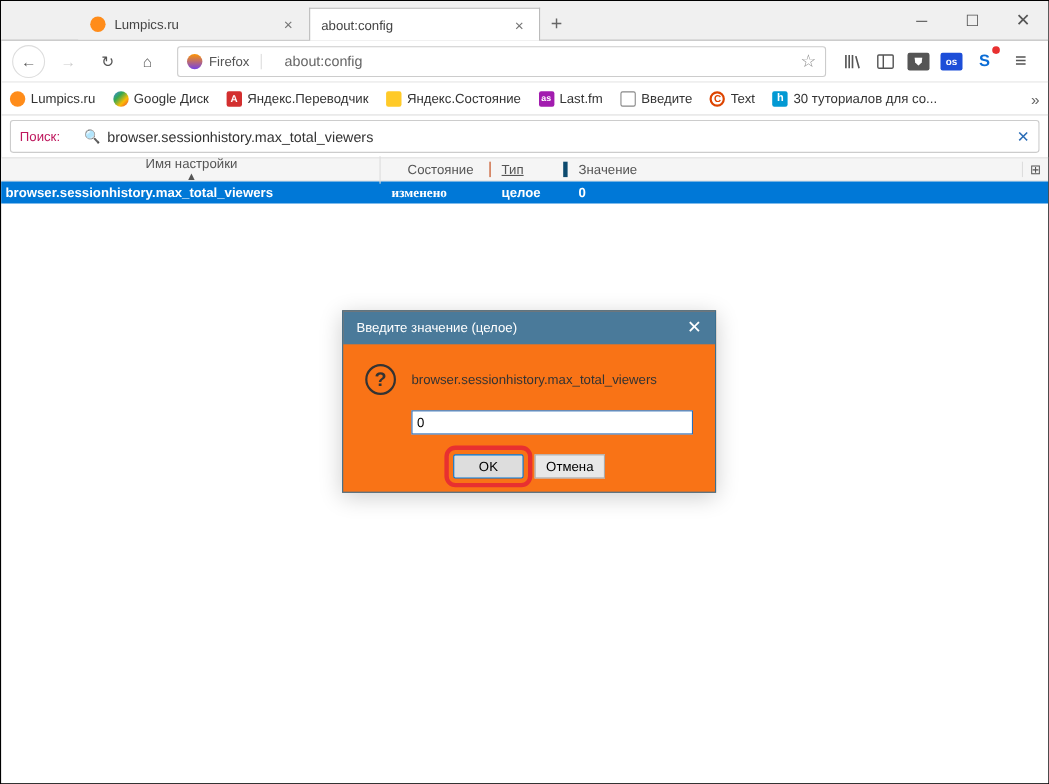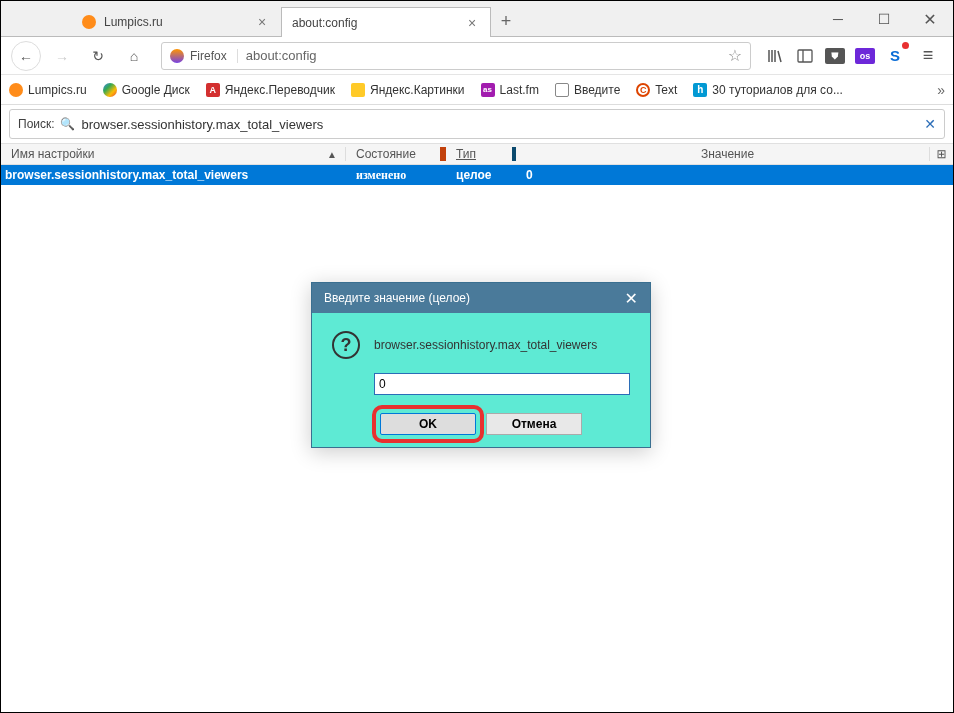--- a/index.html
+++ b/index.html
@@ -15,66 +15,66 @@
 .newtab { width: 30px; height: 30px; display: flex; align-items: center; justify-content: center; font-size: 18px; color: #666; cursor: pointer; }
 .wincontrols { position: absolute; right: 0; top: 0; height: 36px; display: flex; }
 .winbtn { width: 46px; display: flex; align-items: center; justify-content: center; font-size: 14px; color: #555; cursor: pointer; }
 .winbtn.close { font-size: 16px; }
 
 
 .toolbar { height: 38px; display: flex; align-items: center; padding: 0 10px; gap: 6px; border-bottom: 1px solid #e5e5e5; }
 .navbtn { width: 30px; height: 30px; border: 1px solid #ddd; border-radius: 50%; display: flex; align-items: center; justify-content: center; font-size: 14px; color: #555; cursor: pointer; }
 .navbtn.simple { border: none; }
 .addressbar { flex: 1; height: 28px; border: 1px solid #ccc; border-radius: 3px; display: flex; align-items: center; padding: 0 8px; margin: 0 6px; }
-.fx-label { display: flex; align-items: center; gap: 6px; font-size: 12px; color: #555; border-right: 1px solid #ddd; padding-right: 10px; margin-right: 8px; }
+.fx-label { display: flex; align-items: center; gap: 6px; font-size: 12px; color: #555; border-right: 1px solid #ddd; padding-right: 10px; margin-right: 21px; }
 .url-text { font-size: 13px; color: #666; flex: 1; }
 .star { color: #888; font-size: 16px; cursor: pointer; }
 .toolicon { width: 24px; height: 24px; display: flex; align-items: center; justify-content: center; cursor: pointer; font-size: 14px; color: #555; }
 .iconbox { width: 20px; height: 16px; display: inline-block; font-size: 9px; font-weight: bold; color: #fff; text-align: center; line-height: 16px; border-radius: 2px; }
 .hamburger { width: 30px; height: 30px; display: flex; align-items: center; justify-content: center; font-size: 18px; color: #555; cursor: pointer; }
 
 
 .bookmarks { height: 30px; display: flex; align-items: center; padding: 0 8px; gap: 16px; border-bottom: 1px solid #ddd; font-size: 12px; color: #333; }
 .bm { display: flex; align-items: center; gap: 5px; cursor: pointer; }
 .bmchev { margin-left: auto; cursor: pointer; font-size: 14px; color: #666; }
 
 
 .configsearch { display: flex; align-items: center; height: 30px; border: 1px solid #ccc; border-radius: 3px; margin: 4px 8px; padding: 0 8px; }
-.cs-label { font-size: 12px; color: #404040; margin-right: 6px; }
+.cs-label { font-size: 12px; color: #be185d; margin-right: 22px; }
 .cs-icon { color: #888; font-size: 12px; margin-right: 6px; }
 .cs-input { flex: 1; border: none; outline: none; font-size: 13px; color: #333; background: transparent; }
 .cs-clear { color: #2b6db7; font-size: 14px; cursor: pointer; }
 
 
 .theader { display: flex; align-items: center; height: 22px; background: #f5f5f5; border-top: 1px solid #e0e0e0; border-bottom: 1px solid #e0e0e0; font-size: 12px; color: #555; padding-left: 10px; }
-.th1 { width: 335px; display: flex; align-items: center; justify-content: space-between; padding-right: 8px; border-right: 1px solid #ddd; }
-.th2 { width: 100px; padding-left: 10px; border-right: 6px solid #c2410c; }
+.th1 { width: 335px; display: flex; align-items: center; justify-content: space-between; padding-right: 8px; border-right: 1px solid #ddd; flex-direction: column; }
+.th2 { width: 100px; padding-left: 10px; border-right: 1px solid #c2410c; text-align: center; }
 .th3 { width: 70px; padding-left: 10px; border-right: 4px solid #0c4a6e; text-decoration: underline; }
-.th4 { flex: 1; padding-left: 10px; text-align: center; }
+.th4 { flex: 1; padding-left: 10px; }
 .thelast { width: 24px; text-align: center; cursor: pointer; border-left: 1px solid #ddd; }
 .sorticon { font-size: 10px; }
 
 
 .trow { display: flex; align-items: center; height: 20px; background: #0078d7; color: #fff; font-size: 12px; font-weight: bold; padding-left: 4px; }
 .td1 { width: 341px; }
 .td2 { width: 100px; padding-left: 10px; font-family: Liberation Serif, serif; }
 .td3 { width: 70px; padding-left: 10px; }
 .td4 { flex: 1; padding-left: 10px; }
 
 
-.dialog { position: absolute; left: 310px; top: 281px; width: 340px; border: 1px solid #3a6f90; background: #5eead4; box-shadow: 0 4px 20px rgba(0,0,0,.2); }
+.dialog { position: absolute; left: 310px; top: 281px; width: 340px; border: 1px solid #3a6f90; background: #f97316; box-shadow: 0 4px 20px rgba(0,0,0,.2); }
 .dlg-title { height: 30px; background: #4a7a9a; color: #fff; font-size: 12px; display: flex; align-items: center; padding: 0 12px; justify-content: space-between; }
 .dlg-close { font-size: 16px; cursor: pointer; }
 .dlg-body { padding: 18px 20px 12px; display: flex; flex-direction: column; }
 .dlg-msg { display: flex; align-items: center; gap: 14px; margin-bottom: 14px; }
 .qmark { width: 28px; height: 28px; border-radius: 50%; border: 2px solid #333; display: flex; align-items: center; justify-content: center; font-weight: bold; font-size: 18px; color: #333; }
 .dlg-label { font-size: 12px; color: #333; }
 .dlg-input { width: 256px; margin-left: 42px; height: 22px; border: 1px solid #2b6db7; outline: none; padding: 0 4px; font-size: 12px; }
 .dlg-buttons { display: flex; justify-content: center; gap: 10px; margin-top: 18px; }
-.dlg-btn { width: 96px; height: 22px; background: #e8e8e8; border: 1px solid #aaa; font-size: 12px; cursor: pointer; font-weight: bold; }
+.dlg-btn { width: 64px; height: 22px; background: #e8e8e8; border: 1px solid #aaa; font-size: 12px; cursor: pointer; }
 .dlg-btn.highlight { outline: 4px solid #e83030; outline-offset: 4px; border-radius: 2px; background: #ddd; border: 1px solid #0078d7; }
 
 
 .fav { width: 14px; height: 14px; border-radius: 2px; display: inline-block; }
 .fav.orange { background: #ff8c1a; border-radius: 50%; }
 .fav.g1 { background: linear-gradient(135deg,#4285f4,#34a853,#fbbc05,#ea4335); border-radius: 50%; }
 .fav.red { background: #d32f2f; font-size:9px; color:#fff; text-align:center; line-height:14px; font-weight:bold; }
 .fav.yel { background: #ffca28; }
 .fav.lfm { background: #a21caf; color:#fff; font-size:8px; text-align:center; line-height:14px; font-weight:bold; }
 .fav.fold { border: 1px solid #888; background:#fff; }
@@ -125,21 +125,21 @@
   <div class="toolicon">
     <svg class="svgicon" viewBox="0 0 16 16">
         <rect x="1" y="2" width="14" height="12" rx="1" fill="none" stroke="#555" stroke-width="1.3"></rect>
         <line x1="6" y1="2" x2="6" y2="14" stroke="#555" stroke-width="1.3"></line>
       </svg>
   </div>
   <div class="toolicon">
       <span class="iconbox" style="background:#555">⛊</span>
     </div>
   <div class="toolicon">
-      <span class="iconbox" style="background:#6d28d9">os</span>
+      <span class="iconbox" style="background:#1d4ed8">os</span>
     </div>
   <div class="toolicon" style="position:relative">
       <span style="color:#0a6cd6;font-weight:bold;font-size:15px">S</span>
       <span style="position:absolute;top:-2px;right:-2px;width:7px;height:7px;background:#e83030;border-radius:50%"></span>
     </div>
   <div class="hamburger">≡</div>
 </div>
 
 <div class="bookmarks">
   <div class="bm">
@@ -149,21 +149,21 @@
   <div class="bm">
       <span class="fav g1"></span>
       <span>Google Диск</span>
     </div>
   <div class="bm">
       <span class="fav red">A</span>
       <span>Яндекс.Переводчик</span>
     </div>
   <div class="bm">
       <span class="fav yel"></span>
-      <span>Яндекс.Картинки</span>
+      <span>Яндекс.Состояние</span>
     </div>
   <div class="bm">
       <span class="fav lfm">as</span>
       <span>Last.fm</span>
     </div>
   <div class="bm">
       <span class="fav fold"></span>
       <span>Введите</span>
     </div>
   <div class="bm">

